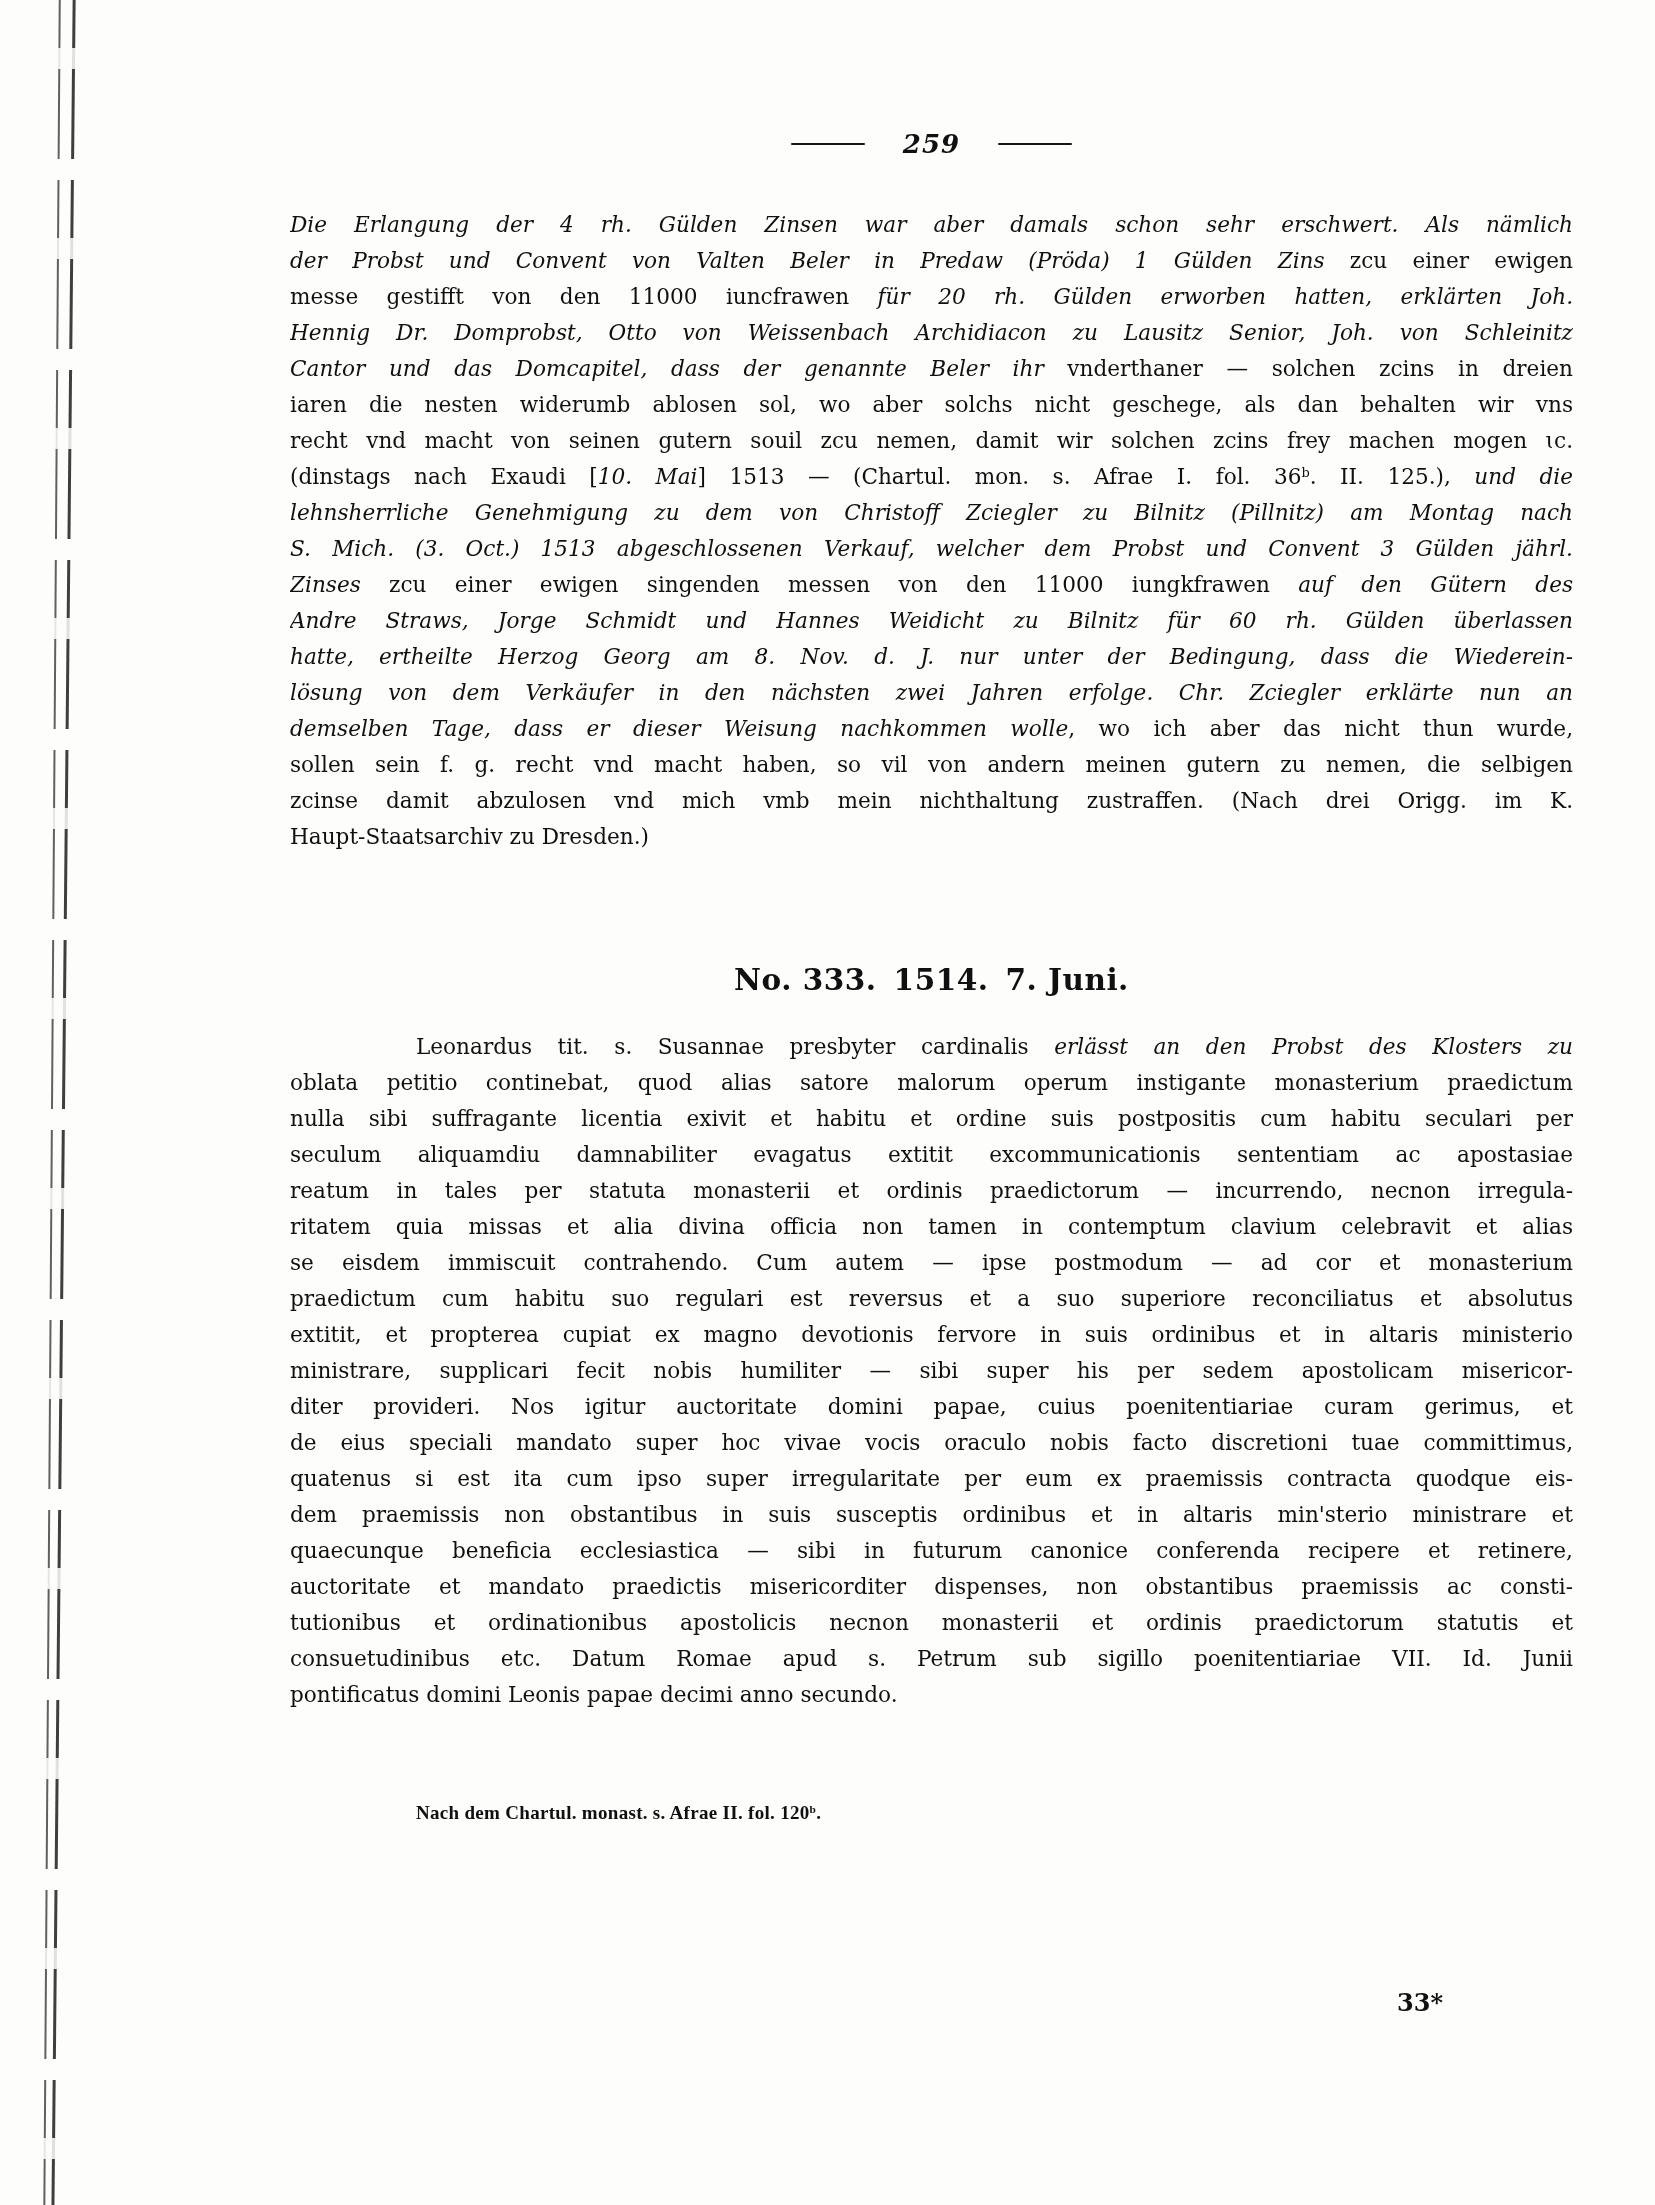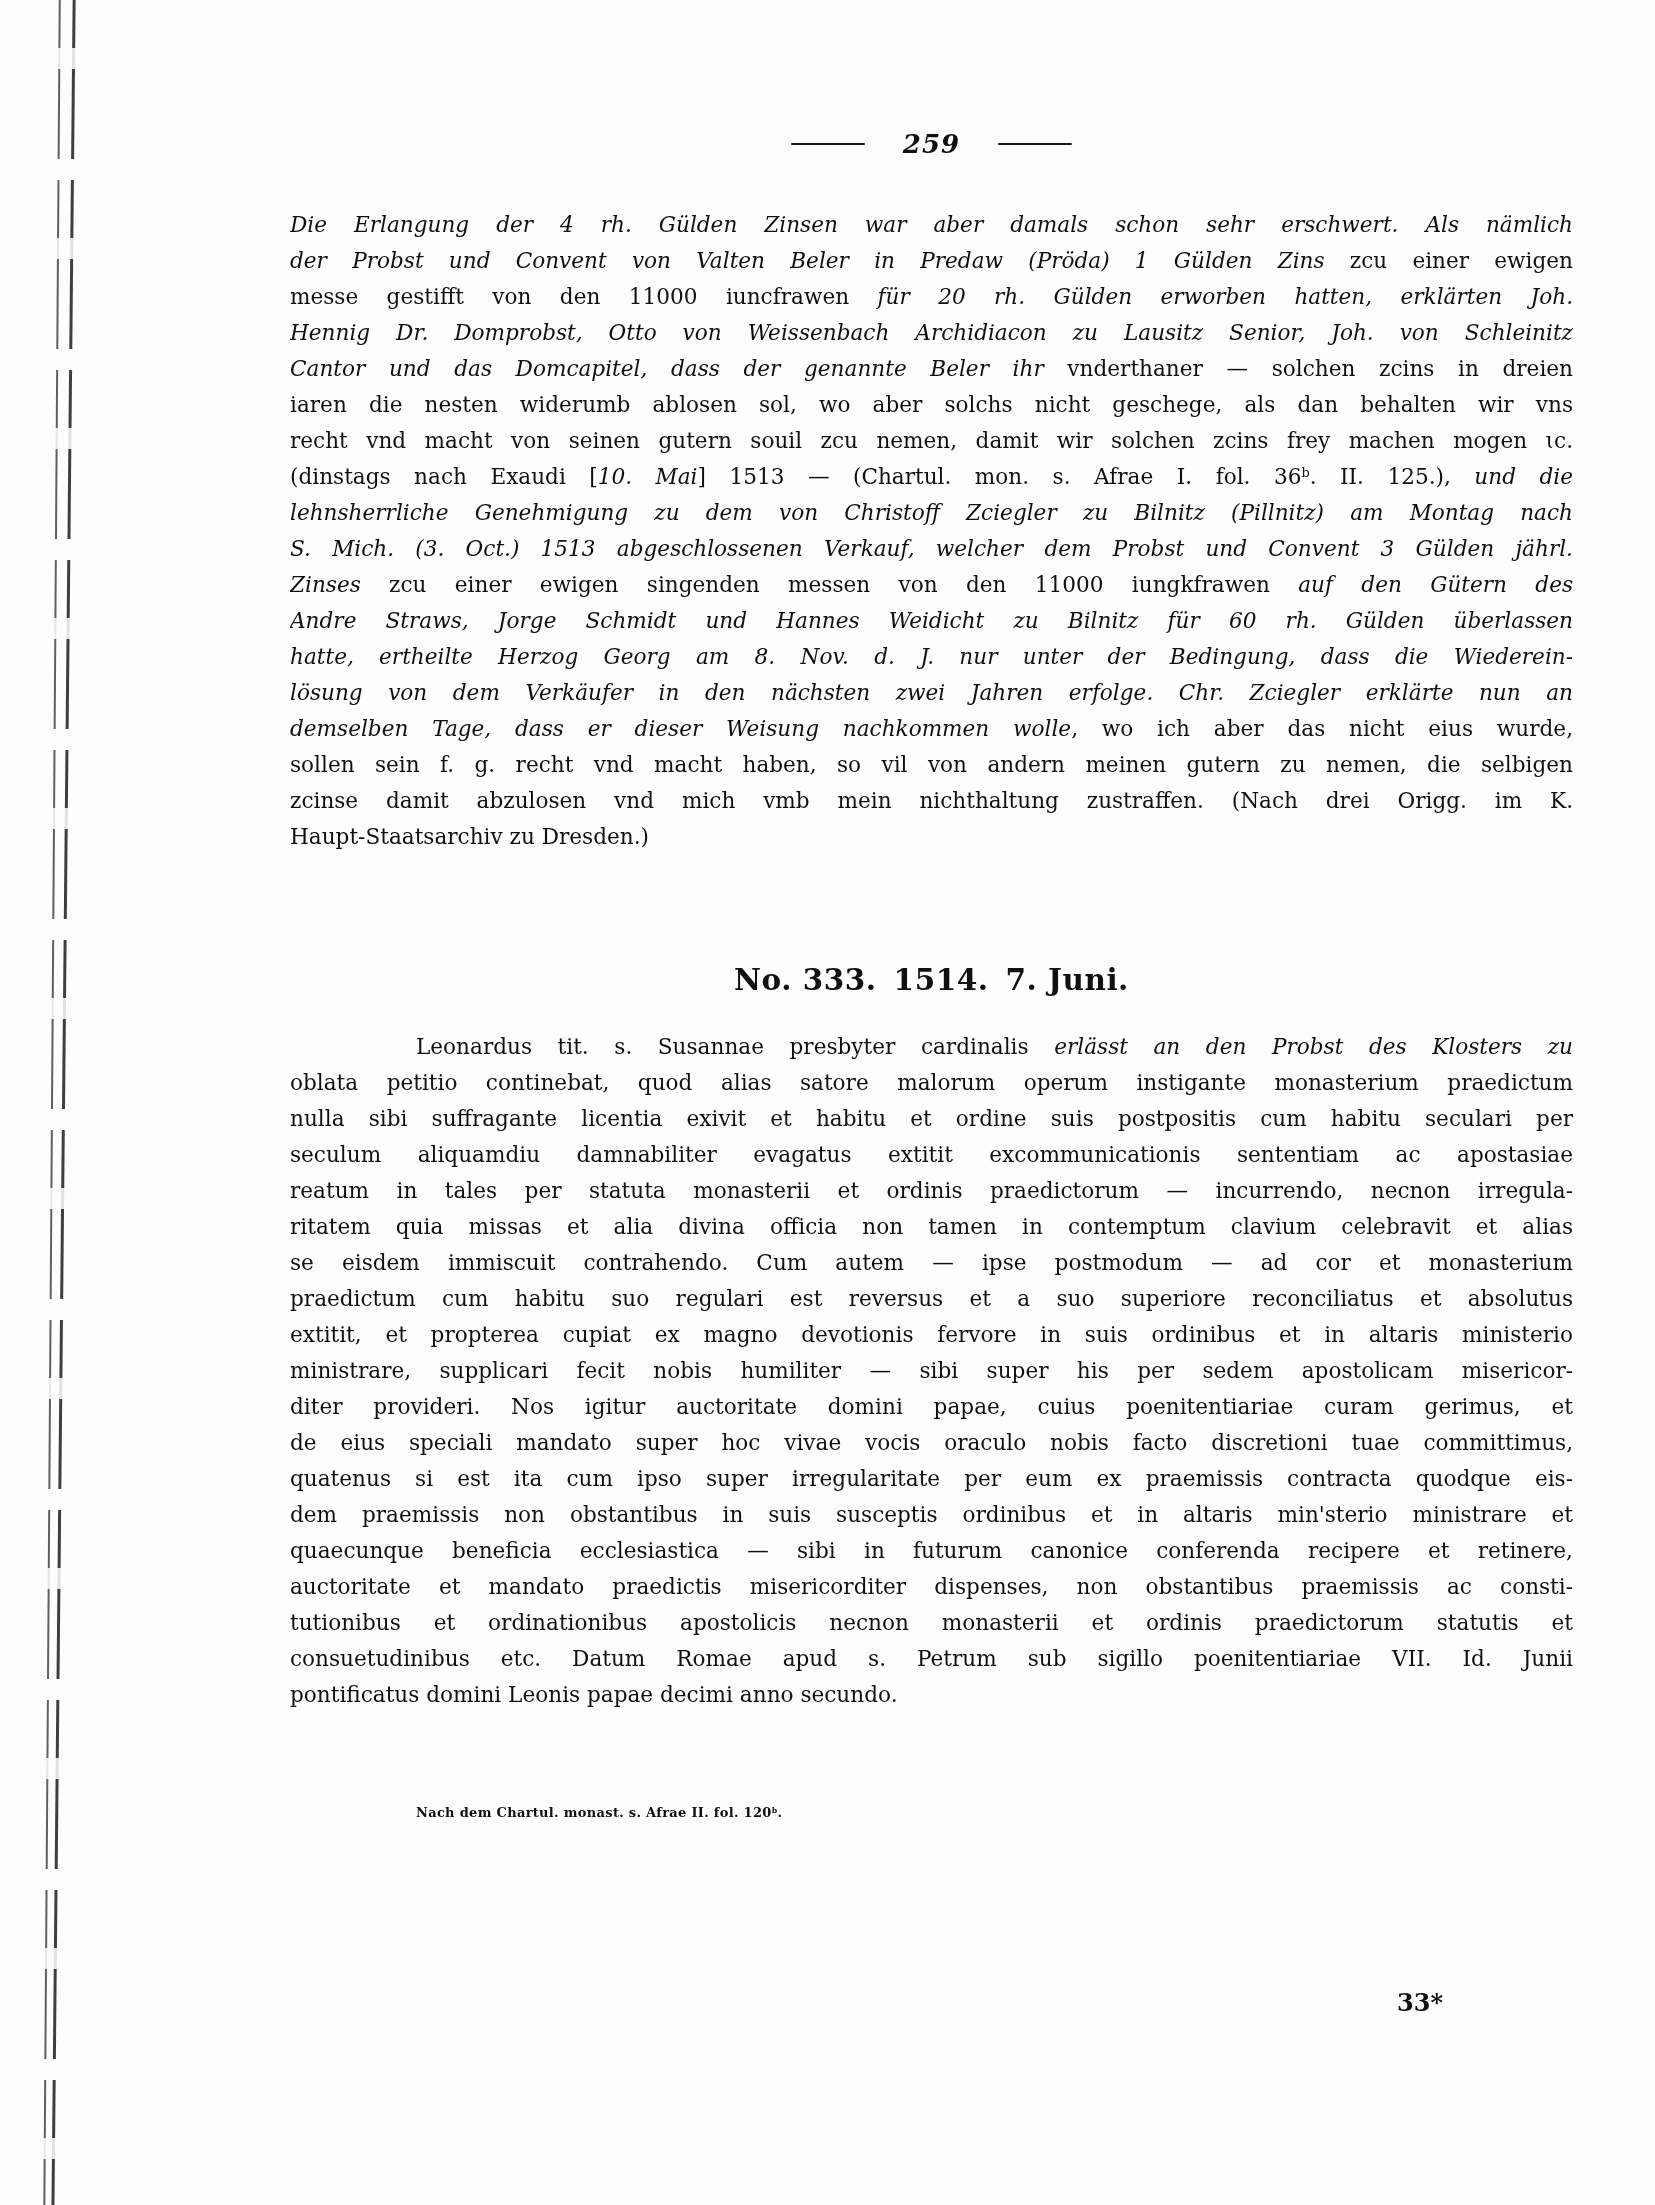--- a/index.html
+++ b/index.html
@@ -57,22 +57,22 @@
     position:absolute; left:290px; top:961px; width:1283px;
     display:flex; justify-content:center; align-items:baseline; gap:17px;
     font-size:29.5px; font-weight:700; line-height:37px; letter-spacing:0.5px;
   }
 
   
   .footnote {
     position:absolute; left:416px; top:1800px; width:1157px;
   }
   .footnote .tline {
-    height:26px; line-height:26px; font-size:13px;
-    text-align:center; text-align-last:left; letter-spacing:0.3px;
+    height:26px; line-height:26px; font-size:19px;
+    text-align:center; text-align-last:left; letter-spacing:0.3px;font-family:Liberation Serif, serif;
   }
 
   
   .signature {
     position:absolute; left:1397px; top:1991px;
     font-size:24px; font-weight:700; line-height:1;
   }
 </style>
 </head>
 <body>
@@ -96,21 +96,21 @@
       <div class="tline"><span class="run-i">Cantor und das Domcapitel, dass der genannte Beler ihr </span><span class="run-r">vnderthaner — solchen zcins in dreien</span></div>
       <div class="tline"><span class="run-r">iaren die nesten widerumb ablosen sol, wo aber solchs nicht geschege, als dan behalten wir vns</span></div>
       <div class="tline"><span class="run-r">recht vnd macht von seinen gutern souil zcu nemen, damit wir solchen zcins frey machen mogen ɩc.</span></div>
       <div class="tline"><span class="run-r">(dinstags nach Exaudi [</span><span class="run-i">10. Mai</span><span class="run-r">] 1513 — (Chartul. mon. s. Afrae I. fol. 36</span><span class="run-sup">b</span><span class="run-r">. II. 125.), </span><span class="run-i">und die</span></div>
       <div class="tline"><span class="run-i">lehnsherrliche Genehmigung zu dem von Christoff Zciegler zu Bilnitz (Pillnitz) am Montag nach</span></div>
       <div class="tline"><span class="run-i">S. Mich. (3. Oct.) 1513 abgeschlossenen Verkauf, welcher dem Probst und Convent 3 Gülden jährl.</span></div>
       <div class="tline"><span class="run-i">Zinses </span><span class="run-r">zcu einer ewigen singenden messen von den 11000 iungkfrawen </span><span class="run-i">auf den Gütern des</span></div>
       <div class="tline"><span class="run-i">Andre Straws, Jorge Schmidt und Hannes Weidicht zu Bilnitz für 60 rh. Gülden überlassen</span></div>
       <div class="tline"><span class="run-i">hatte, ertheilte Herzog Georg am 8. Nov. d. J. nur unter der Bedingung, dass die Wiederein-</span></div>
       <div class="tline"><span class="run-i">lösung von dem Verkäufer in den nächsten zwei Jahren erfolge. Chr. Zciegler erklärte nun an</span></div>
-      <div class="tline"><span class="run-i">demselben Tage, dass er dieser Weisung nachkommen wolle</span><span class="run-r">, wo ich aber das nicht eius wurde,</span></div>
+      <div class="tline"><span class="run-i">demselben Tage, dass er dieser Weisung nachkommen wolle</span><span class="run-r">, wo ich aber das nicht thun wurde,</span></div>
       <div class="tline"><span class="run-r">sollen sein f. g. recht vnd macht haben, so vil von andern meinen gutern zu nemen, die selbigen</span></div>
       <div class="tline"><span class="run-r">zcinse damit abzulosen vnd mich vmb mein nichthaltung zustraffen. (Nach drei Origg. im K.</span></div>
       <div class="tline last"><span class="run-r">Haupt-Staatsarchiv zu Dresden.)</span></div>
     </div>
 
   <div class="heading-row">
     <span>No. 333.</span>
     <span>1514.</span>
     <span>7. Juni.</span>
   </div>

